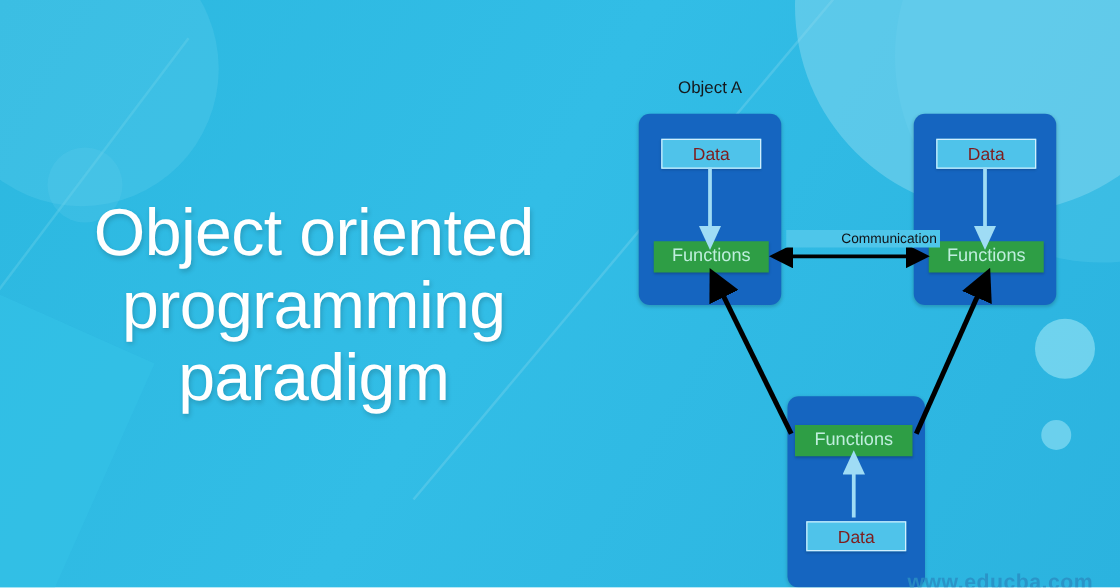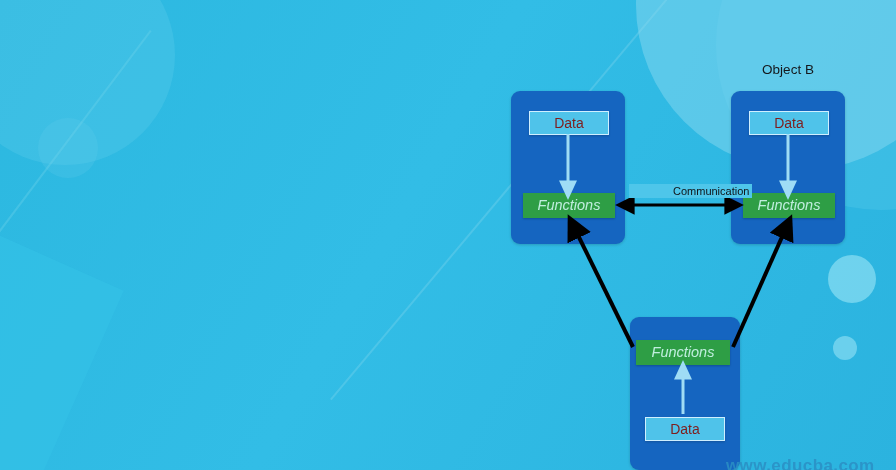--- a/index.html
+++ b/index.html
@@ -143,21 +143,20 @@
 
   .func-chip {
     position: absolute;
     background: #2e9e45;
     color: #bfeedd;
     font-size: 14.5px;
     text-align: center;
     line-height: 25px;
     height: 25px;
     box-shadow: 0 1px 2px rgba(0,0,0,0.22);
-    font-style: italic;
   }
 
   .comm-label {
     position: absolute;
     color: #101317;
     font-size: 11px;
     background: #4ec6ea;
     padding: 1px 3px;
     white-space: nowrap;
   }
@@ -189,28 +188,31 @@
     <div class="circle-left-soft"></div>
     <div class="circle-left-small"></div>
     <div class="circle-tr-ring"></div>
     <div class="circle-tr-big"></div>
     <div class="circle-r-mid"></div>
     <div class="circle-r-small"></div>
     <div class="diag-line-1"></div>
     <div class="diag-line-2"></div>
   </div>
 
+  <div class="headline">Object oriented
+programming
+paradigm</div>
 
   <div class="diagram">
 
+    <div class="obj-title" style="left:511px; top:62px; width:114px;">Object A</div>
     <div class="obj-box" style="left:511px; top:91px; width:114px; height:153px;"></div>
     <div class="data-chip" style="left:529px; top:111px; width:78px;">Data</div>
     <div class="func-chip" style="left:523px; top:193px; width:92px;">Functions</div>
 
-    <div class="obj-title" style="left:731px; top:62px; width:114px;">Object B</div>
     <div class="obj-box" style="left:731px; top:91px; width:114px; height:153px;"></div>
     <div class="data-chip" style="left:749px; top:111px; width:78px;">Data</div>
     <div class="func-chip" style="left:743px; top:193px; width:92px;">Functions</div>
 
     <div class="obj-box" style="left:630px; top:317px; width:110px; height:153px;"></div>
     <div class="func-chip" style="left:636px; top:340px; width:94px;">Functions</div>
     <div class="data-chip" style="left:645px; top:417px; width:78px;">Data</div>
 
     <svg class="arrows" viewBox="0 0 896 470">
       <defs>

